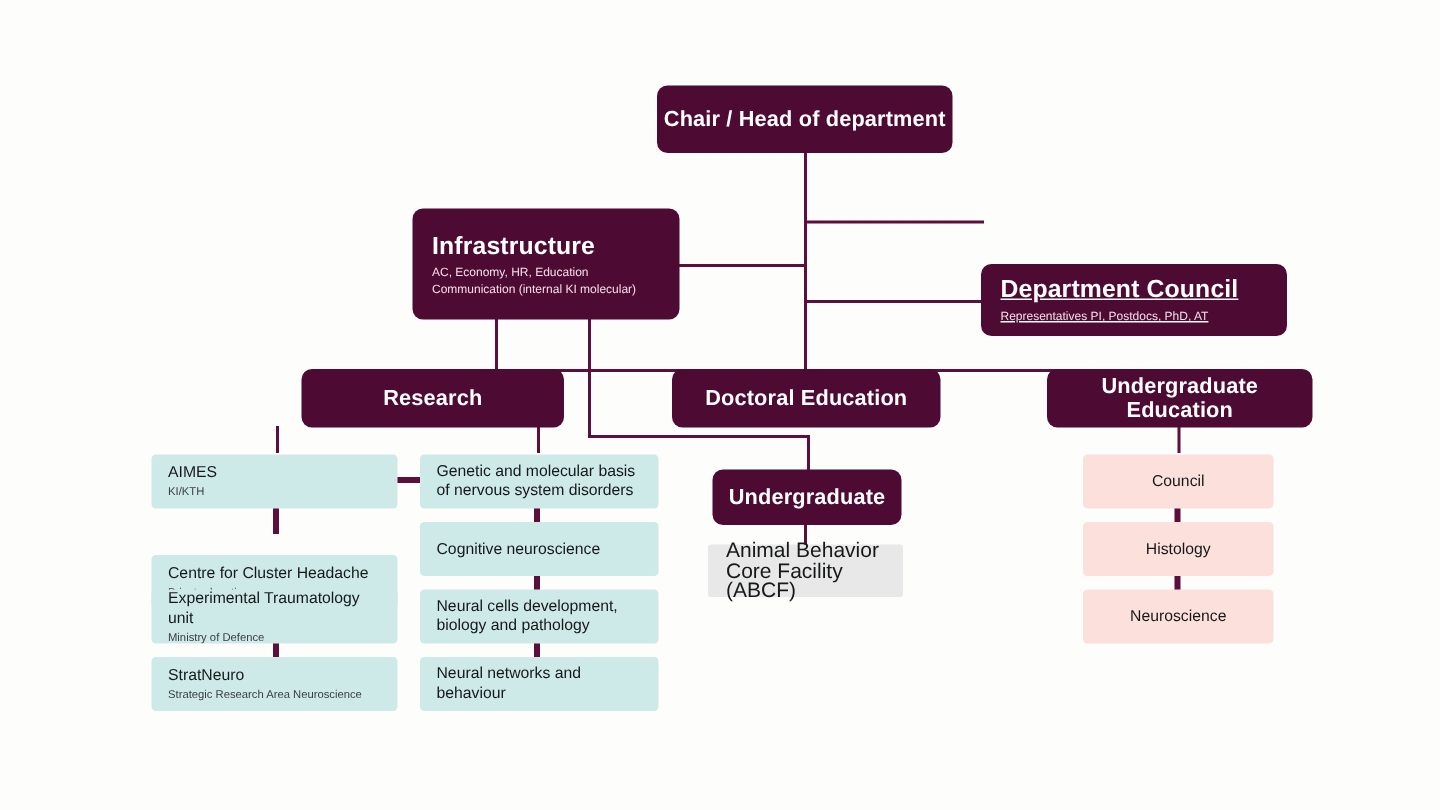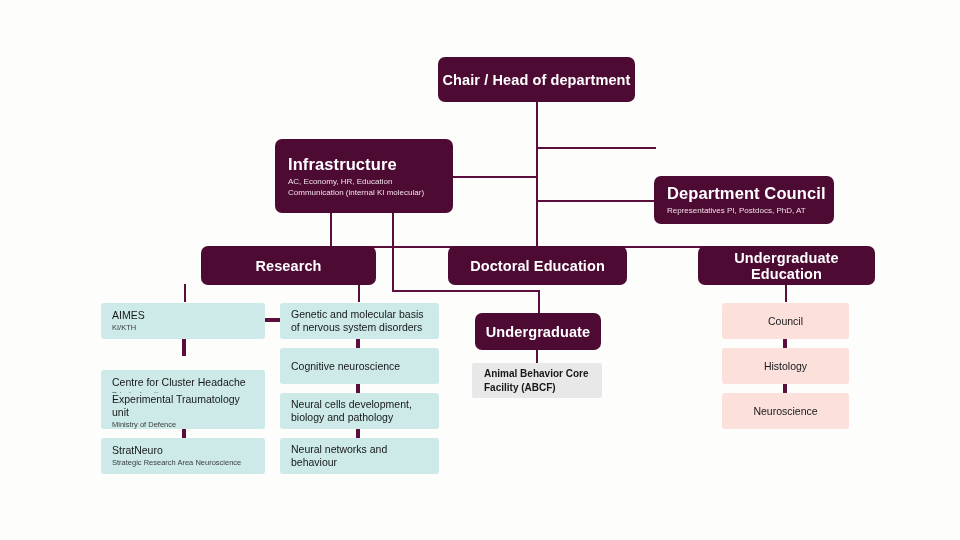--- a/index.html
+++ b/index.html
@@ -120,22 +120,22 @@
   
   .node.gray {
     background: #e8e8e8;
     border-radius: 2px;
     align-items: flex-start;
     text-align: left;
     padding-left: 12px;
     padding-right: 8px;
   }
   .node.gray .title {
-    font-size: 10px;
-    font-weight: 700;
+    font-size: 14px;
+    font-weight: 400;
     line-height: 13.5px;
     color: #16181a;
   }
 </style>
 </head>
 <body>
 
 <div id="chart">
 
   <div class="conn v" style="left:536px; top:101px; height:146px;"></div>
@@ -172,21 +172,21 @@
 
   <div class="conn v" style="left:785px; top:284px; height:18px;"></div>
   <div class="stub" style="left:783px; top:338px; height:18px;"></div>
   <div class="stub" style="left:783px; top:383px; height:18px;"></div>
 
   <div class="node dark center" style="left:438px; top:57px; width:197px; height:45px;">
     <div class="title">Chair / Head of department</div>
   </div>
 
 
-  <div class="node dark left" style="left:654px; top:176px; width:180px; height:48px;">
+  <div class="node dark left" style="left:654px; top:176px; width:204px; height:48px;text-decoration:underline;">
     <div class="title big">Department Council</div>
     <div class="sub">Representatives PI, Postdocs, PhD, AT</div>
   </div>
 
   <div class="node dark left" style="left:275px; top:139px; width:178px; height:74px;">
     <div class="title big">Infrastructure</div>
     <div class="sub">AC, Economy, HR, Education</div>
     <div class="sub" style="margin-top:0;">Communication (internal KI molecular)</div>
   </div>
 

